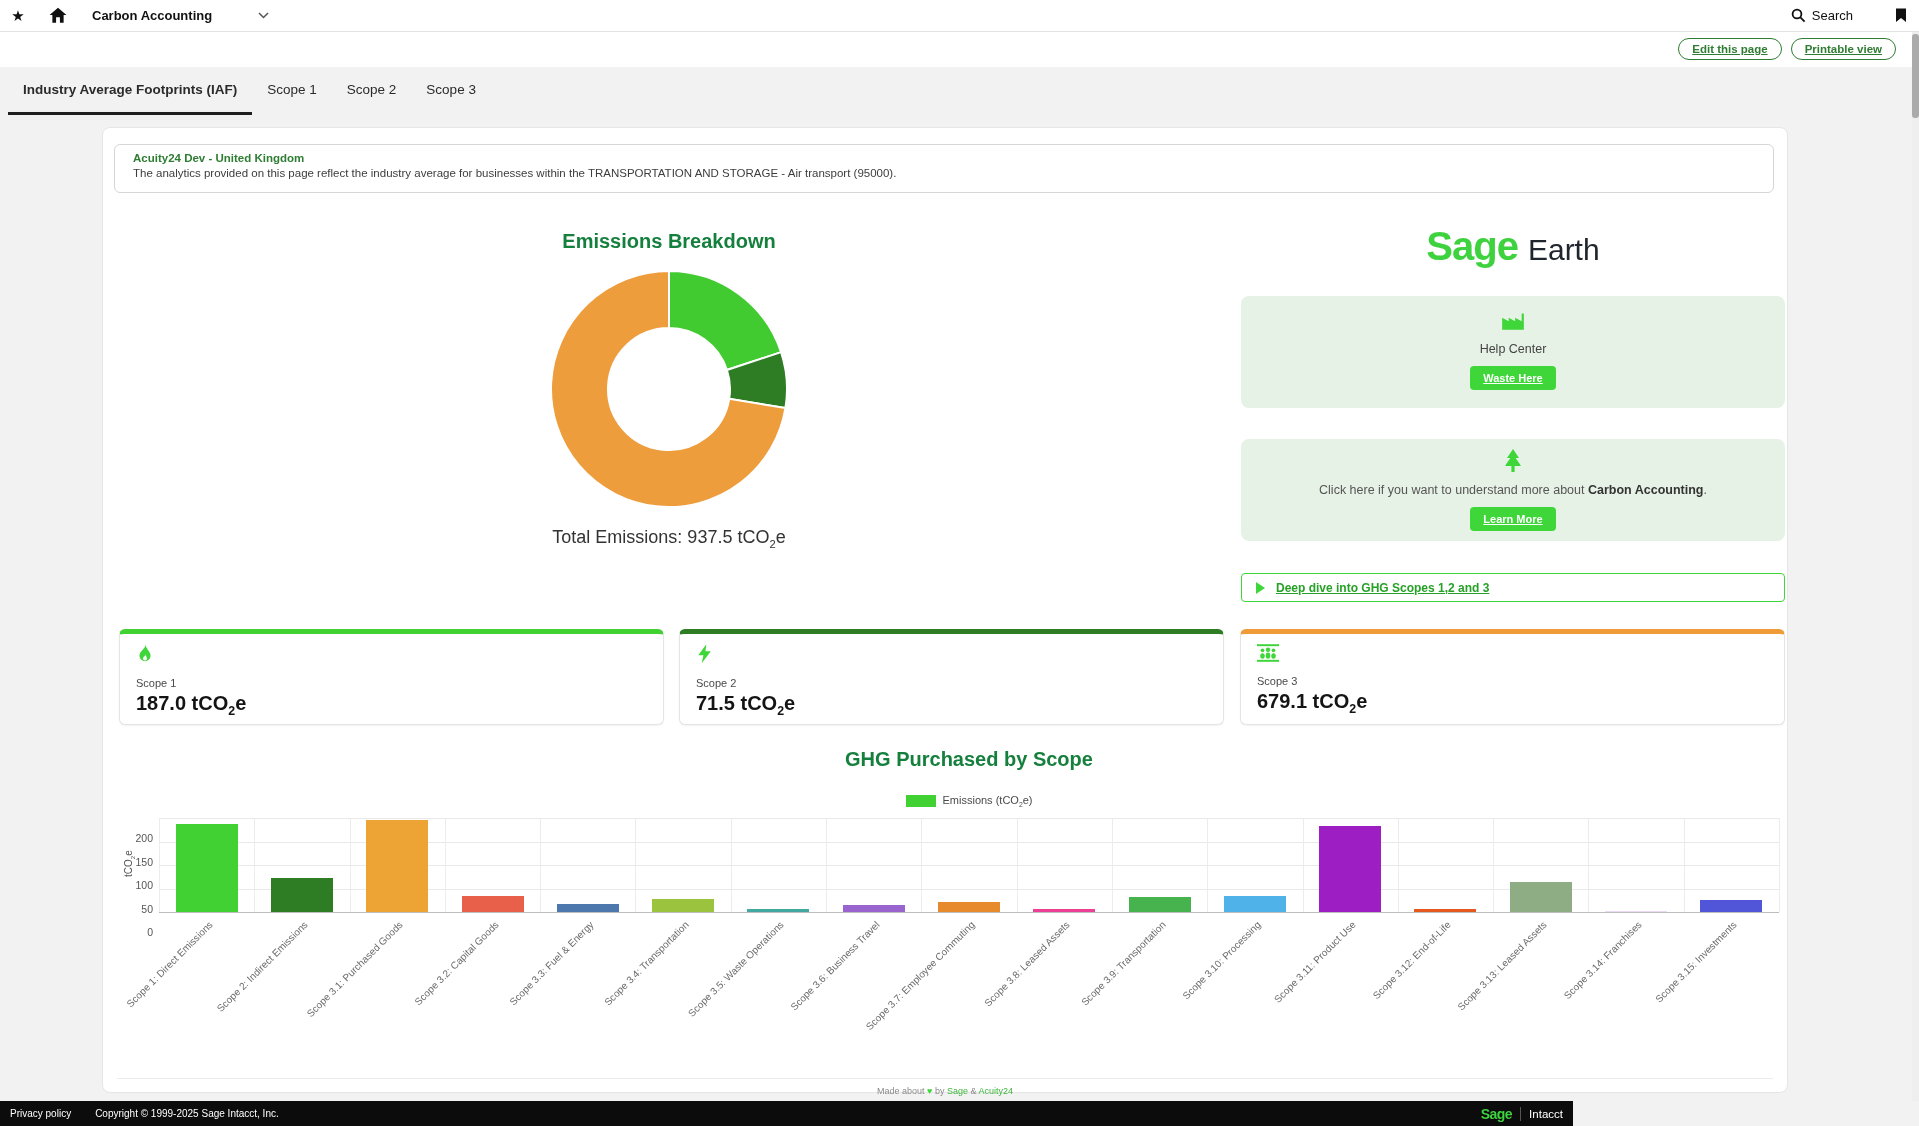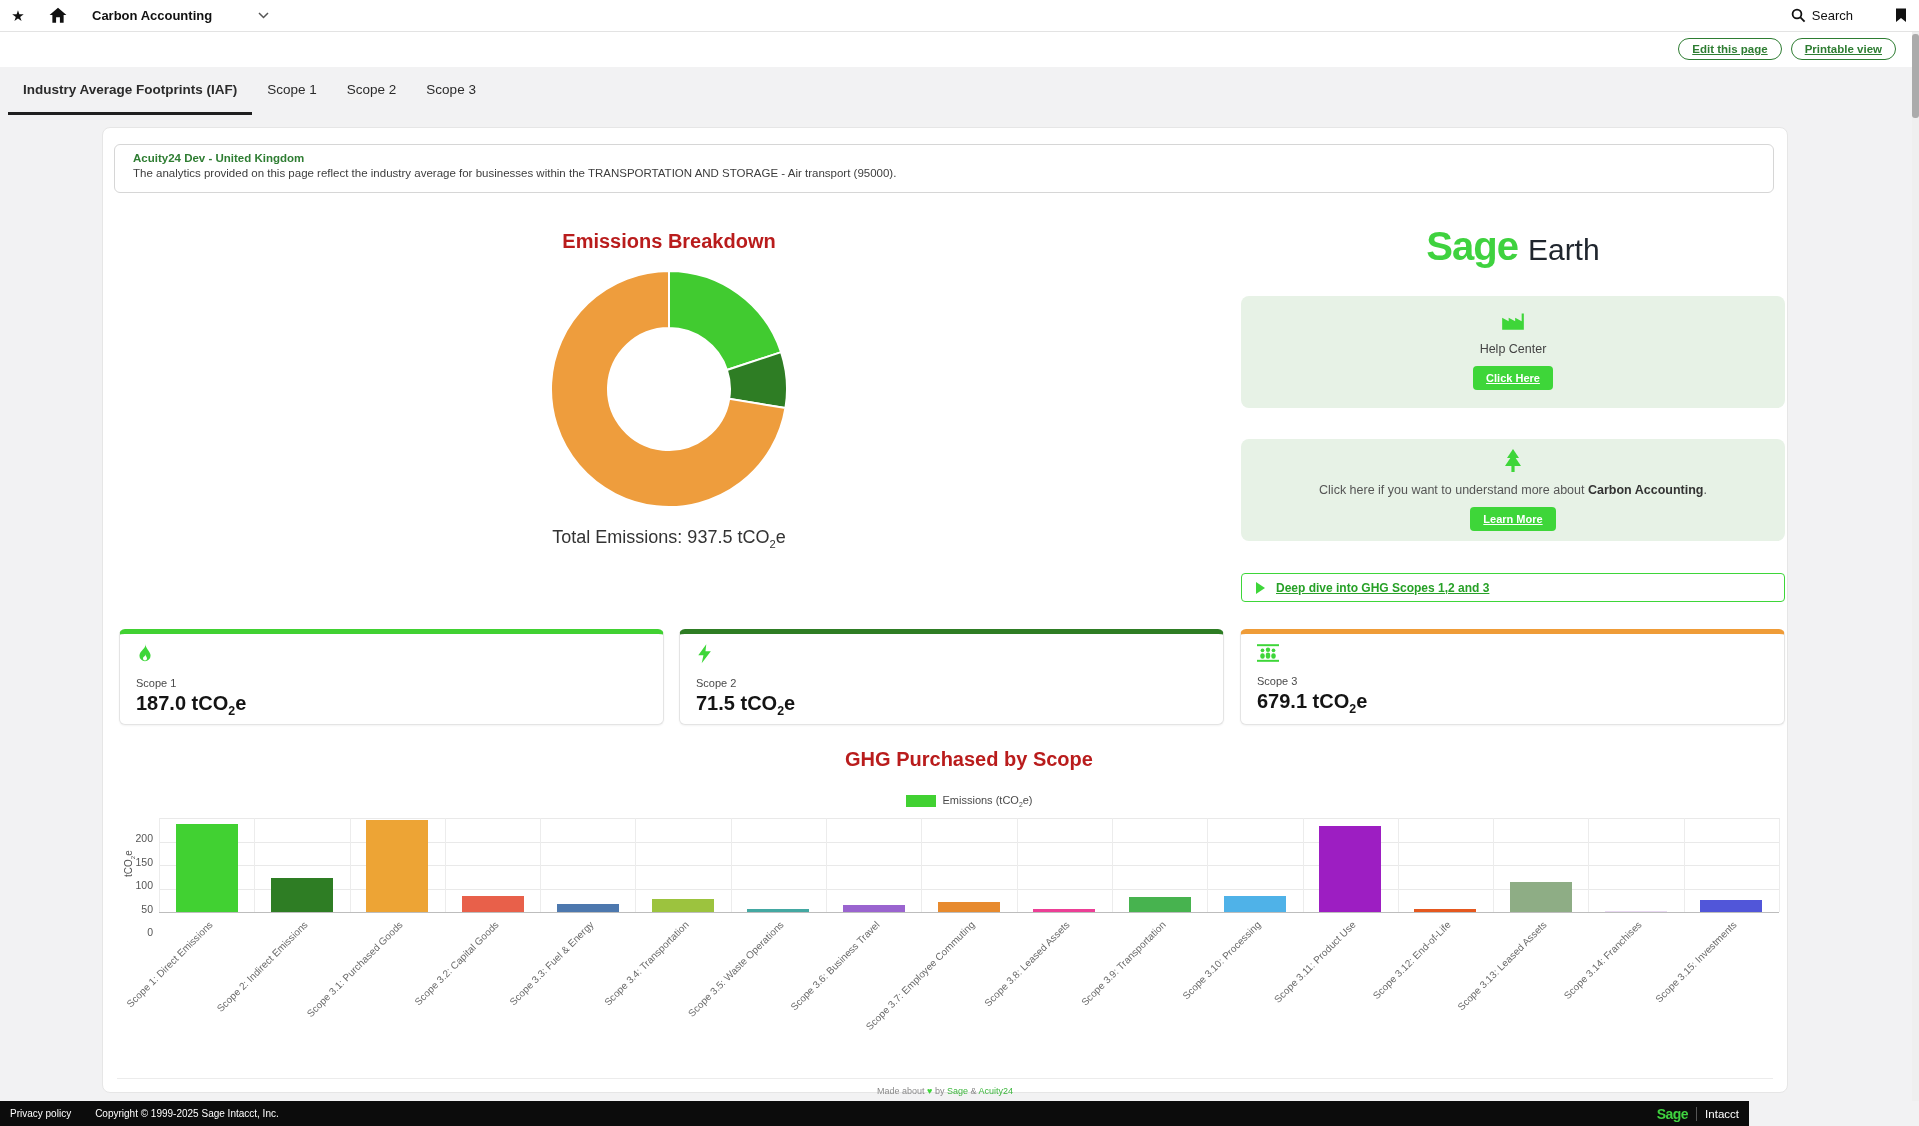--- a/index.html
+++ b/index.html
@@ -36,21 +36,21 @@
   
   .card{position:absolute;left:102px;top:127px;width:1686px;height:966px;background:#fff;
         border:1px solid #e6e6e6;border-radius:8px;box-sizing:border-box;}
   .card > *{position:absolute;}
 
   .infobox{left:11px;top:16px;width:1660px;height:49px;border:1px solid #d6d6d6;border-radius:6px;
            box-sizing:border-box;padding:7px 18px;}
   .infobox .ib-title{font-size:11.5px;font-weight:700;color:#2e7d32;}
   .infobox .ib-body{font-size:11.5px;color:#3d3d3d;margin-top:3px;}
 
-  .chart-title{font-size:20px;font-weight:700;color:#b91c1c;text-align:center;}
+  .chart-title{font-size:20px;font-weight:700;color:#15803d;text-align:center;}
   .donut-title{left:306px;top:102px;width:520px;}
   .donut-svg{left:446px;top:141px;width:240px;height:240px;}
   .donut-total{left:306px;top:399px;width:520px;text-align:center;font-size:18px;color:#333;}
 
   .brand-row{left:1138px;top:96px;width:544px;display:flex;justify-content:center;align-items:baseline;gap:10px;}
   .brand-sage{font-size:40px;font-weight:700;color:#3fd23f;letter-spacing:-1px;}
   .brand-earth{font-size:30px;font-weight:400;color:#20262e;}
 
   .greenbox{background:#e7f2e6;border-radius:8px;text-align:center;box-sizing:border-box;}
   .box-help{left:1138px;top:168px;width:544px;height:112px;padding-top:13px;}
@@ -87,21 +87,21 @@
   .bar{position:absolute;bottom:0;width:62px;}
   .xlabel{position:absolute;top:101px;width:220px;text-align:right;transform-origin:100% 0;
           transform:rotate(-45deg);font-size:10px;color:#6a6a6a;white-space:nowrap;}
 
   .divider{left:14px;top:950px;width:1656px;height:1px;background:#ececec;}
   .madewith{left:0;top:958px;width:100%;text-align:center;font-size:9px;color:#8a8a8a;}
   .madewith .grn{color:#3cb63c;cursor:pointer;}
   .madewith .heart{color:#3ed639;}
 
   
-  .bottombar{position:absolute;left:0;top:1101px;width:1749px;height:25px;background:#0c0c0c;
+  .bottombar{position:absolute;left:0;top:1101px;width:1573px;height:25px;background:#0c0c0c;
              display:flex;align-items:center;box-sizing:border-box;padding:0 10px;}
   .bb-link{color:#fff;font-size:10px;cursor:pointer;}
   .bb-copy{color:#fff;font-size:10px;margin-left:24px;}
   .bb-right{margin-left:auto;display:flex;align-items:center;gap:8px;}
   .bb-sage{color:#3fd23f;font-size:14px;font-weight:700;letter-spacing:-0.5px;}
   .bb-sep{width:1px;height:14px;background:#555;}
   .bb-intacct{color:#fff;font-size:11.5px;}
 
   
   .sb-track{position:absolute;right:0;top:32px;width:7px;height:1069px;background:#efefef;}
@@ -177,21 +177,21 @@
     <div class="brand-row">
       <span class="brand-sage">Sage</span>
       <span class="brand-earth">Earth</span>
     </div>
 
     <div class="greenbox box-help">
       <svg width="26" height="22" viewBox="0 0 24 20">
         <path d="M2 19 V8 L8 11.2 V8 L14 11.2 V8 L20 11.2 V4 H22 V19 Z" fill="#3ed639"></path>
       </svg>
       <div class="gb-label">Help Center</div>
-      <button class="btn-green">Click Here</button>
+      <button class="btn-green">Waste Here</button>
     </div>
 
     <div class="greenbox box-learn">
       <svg width="26" height="26" viewBox="0 0 26 26">
         <polygon points="13,1 7,10 19,10" fill="#3ed639"></polygon>
         <polygon points="13,6 5,18 21,18" fill="#3ed639"></polygon>
         <rect x="11.4" y="18" width="3.2" height="6" fill="#3ed639"></rect>
       </svg>
       <div class="gb-text">
         <span>Click here if you want to understand more about </span><b>Carbon Accounting</b><span>.</span>

